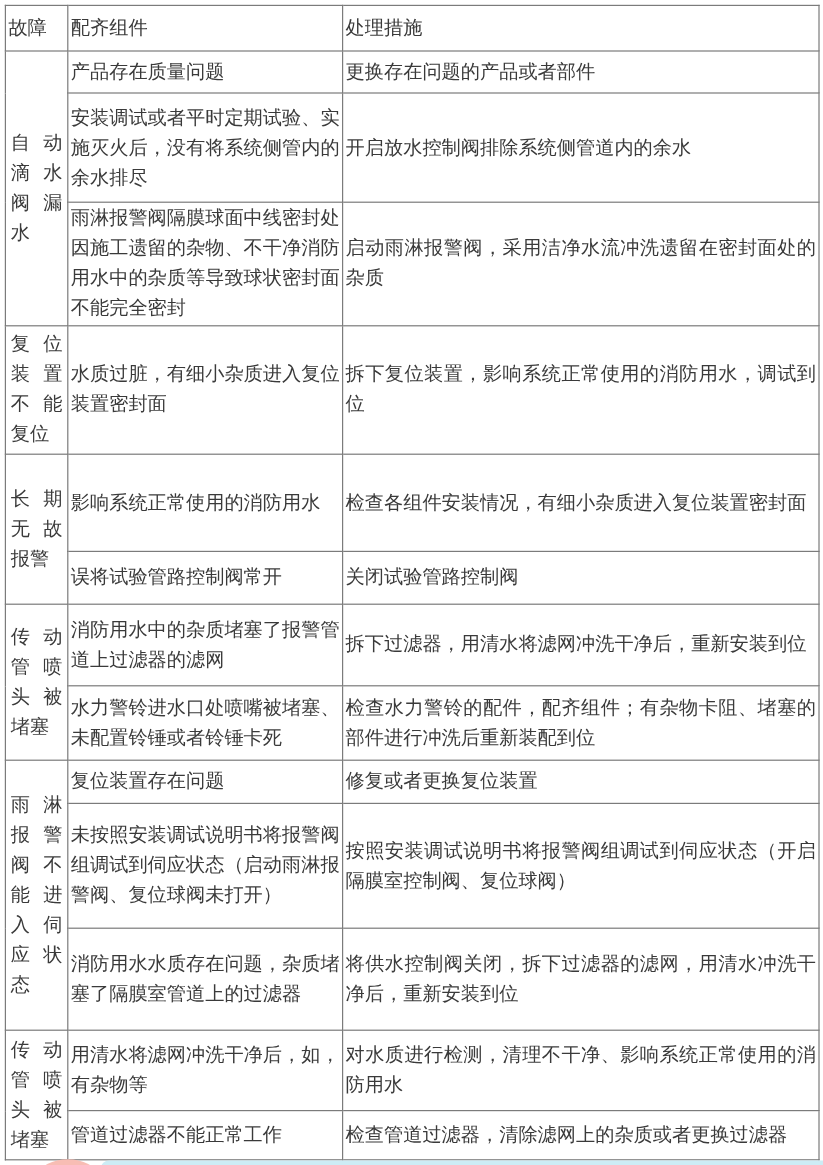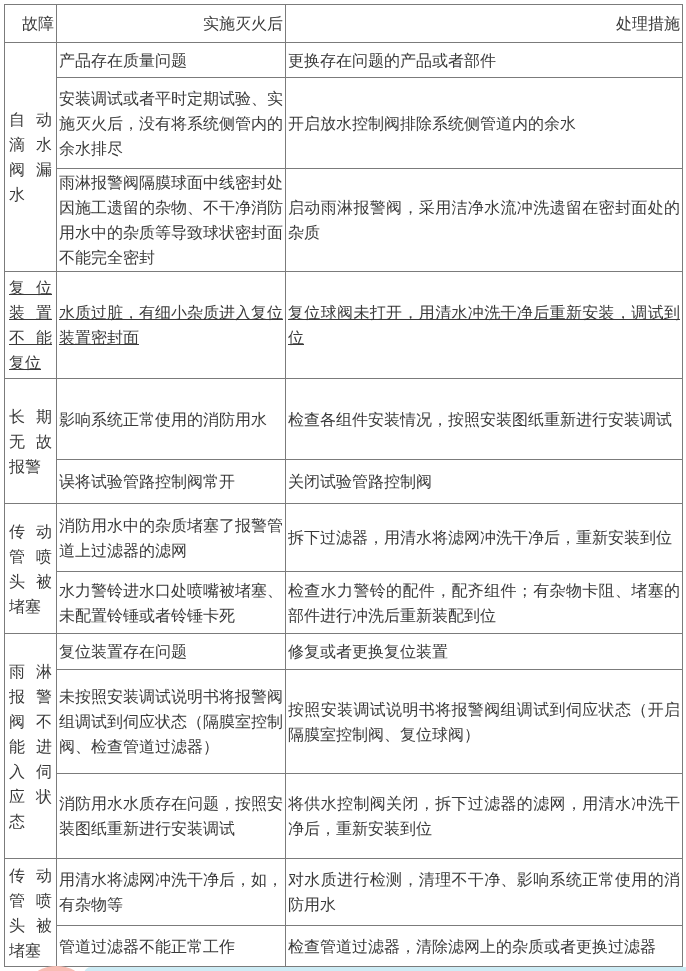--- a/index.html
+++ b/index.html
@@ -30,34 +30,34 @@
     border: 1px solid #7b7b7b;
     font-size: 16px;
     line-height: 25px;
     font-weight: normal;
     vertical-align: middle;
     padding: 1px 2px;
     overflow: hidden;
     word-break: break-all;
   }
   .fault-table th {
-    text-align: right;
+    text-align: left;
   }
   td.fault {
     text-align: justify;
     padding: 1px 4px;
   }
   td.cause, td.action {
     text-align: justify;
   }
   tr.h38  { height: 38px; }
   tr.h35  { height: 35px; }
   tr.h91  { height: 91px; }
   tr.h100 { height: 100px; margin-top: 24px; }
-  tr.h107 { height: 107px; text-decoration: underline; }
+  tr.h107 { height: 107px; }
   tr.h81  { height: 81px; }
   tr.h44  { height: 44px; }
   tr.h68  { height: 68px; }
   tr.h62  { height: 62px; padding-left: 28px; }
   tr.h36  { height: 36px; }
   tr.h104 { height: 104px; }
   tr.h85  { height: 85px; }
   tr.h67  { height: 67px; }
   tr.h41  { height: 41px; }
   .pink-circle {
@@ -84,48 +84,48 @@
 
 <table class="fault-table">
   <colgroup>
       <col class="c1">
       <col class="c2">
       <col class="c3">
     </colgroup>
   <tbody>
     <tr class="h38">
       <th>故障</th>
-      <th>实施灭火后</th>
+      <th>配齐组件</th>
       <th>处理措施</th>
     </tr>
 
     <tr class="h35">
       <td class="fault" rowspan="3">自动滴水阀漏水</td>
       <td class="cause">产品存在质量问题</td>
       <td class="action">更换存在问题的产品或者部件</td>
     </tr>
     <tr class="h91">
       <td class="cause">安装调试或者平时定期试验、实施灭火后，没有将系统侧管内的余水排尽</td>
       <td class="action">开启放水控制阀排除系统侧管道内的余水</td>
     </tr>
     <tr class="h100">
       <td class="cause">雨淋报警阀隔膜球面中线密封处因施工遗留的杂物、不干净消防用水中的杂质等导致球状密封面不能完全密封</td>
       <td class="action">启动雨淋报警阀，采用洁净水流冲洗遗留在密封面处的杂质</td>
     </tr>
 
     <tr class="h107">
       <td class="fault">复位装置不能复位</td>
       <td class="cause">水质过脏，有细小杂质进入复位装置密封面</td>
-      <td class="action">复位球阀未打开，用清水冲洗干净后重新安装，调试到位</td>
+      <td class="action">拆下复位装置，影响系统正常使用的消防用水，调试到位</td>
     </tr>
 
     <tr class="h81">
       <td class="fault" rowspan="2">长期无故报警</td>
       <td class="cause">影响系统正常使用的消防用水</td>
-      <td class="action">检查各组件安装情况，按照安装图纸重新进行安装调试</td>
+      <td class="action">检查各组件安装情况，有细小杂质进入复位装置密封面</td>
     </tr>
     <tr class="h44">
       <td class="cause">误将试验管路控制阀常开</td>
       <td class="action">关闭试验管路控制阀</td>
     </tr>
 
     <tr class="h68">
       <td class="fault" rowspan="2">传动管喷头被堵塞</td>
       <td class="cause">消防用水中的杂质堵塞了报警管道上过滤器的滤网</td>
       <td class="action">拆下过滤器，用清水将滤网冲洗干净后，重新安装到位</td>
@@ -134,25 +134,25 @@
       <td class="cause">水力警铃进水口处喷嘴被堵塞、未配置铃锤或者铃锤卡死</td>
       <td class="action">检查水力警铃的配件，配齐组件；有杂物卡阻、堵塞的部件进行冲洗后重新装配到位</td>
     </tr>
 
     <tr class="h36">
       <td class="fault" rowspan="3">雨淋报警阀不能进入伺应状态</td>
       <td class="cause">复位装置存在问题</td>
       <td class="action">修复或者更换复位装置</td>
     </tr>
     <tr class="h104">
-      <td class="cause">未按照安装调试说明书将报警阀组调试到伺应状态（隔膜室控制阀、检查管道过滤器）</td>
+      <td class="cause">未按照安装调试说明书将报警阀组调试到伺应状态（启动雨淋报警阀、复位球阀未打开）</td>
       <td class="action">按照安装调试说明书将报警阀组调试到伺应状态（开启隔膜室控制阀、复位球阀）</td>
     </tr>
     <tr class="h85">
-      <td class="cause">消防用水水质存在问题，按照安装图纸重新进行安装调试</td>
+      <td class="cause">消防用水水质存在问题，杂质堵塞了隔膜室管道上的过滤器</td>
       <td class="action">将供水控制阀关闭，拆下过滤器的滤网，用清水冲洗干净后，重新安装到位</td>
     </tr>
 
     <tr class="h67">
       <td class="fault" rowspan="2">传动管喷头被堵塞</td>
       <td class="cause">用清水将滤网冲洗干净后，如，有杂物等</td>
       <td class="action">对水质进行检测，清理不干净、影响系统正常使用的消防用水</td>
     </tr>
     <tr class="h41">
       <td class="cause">管道过滤器不能正常工作</td>

